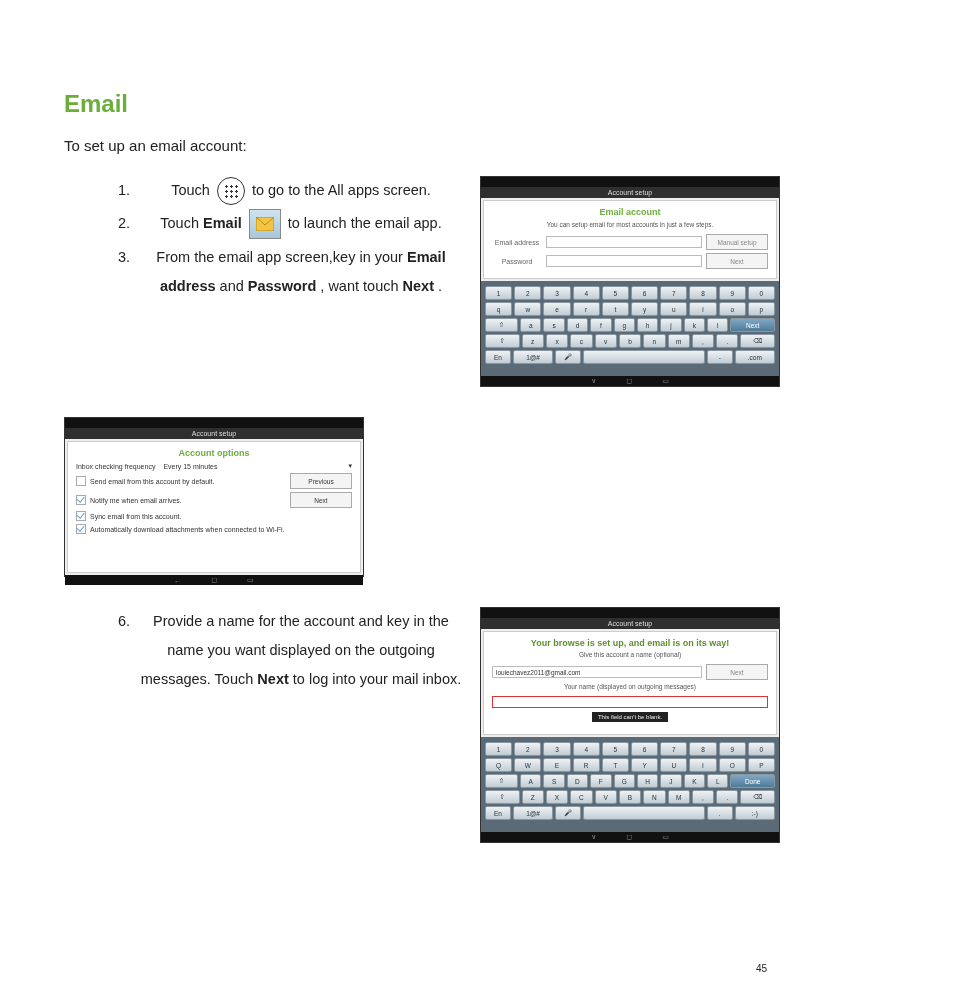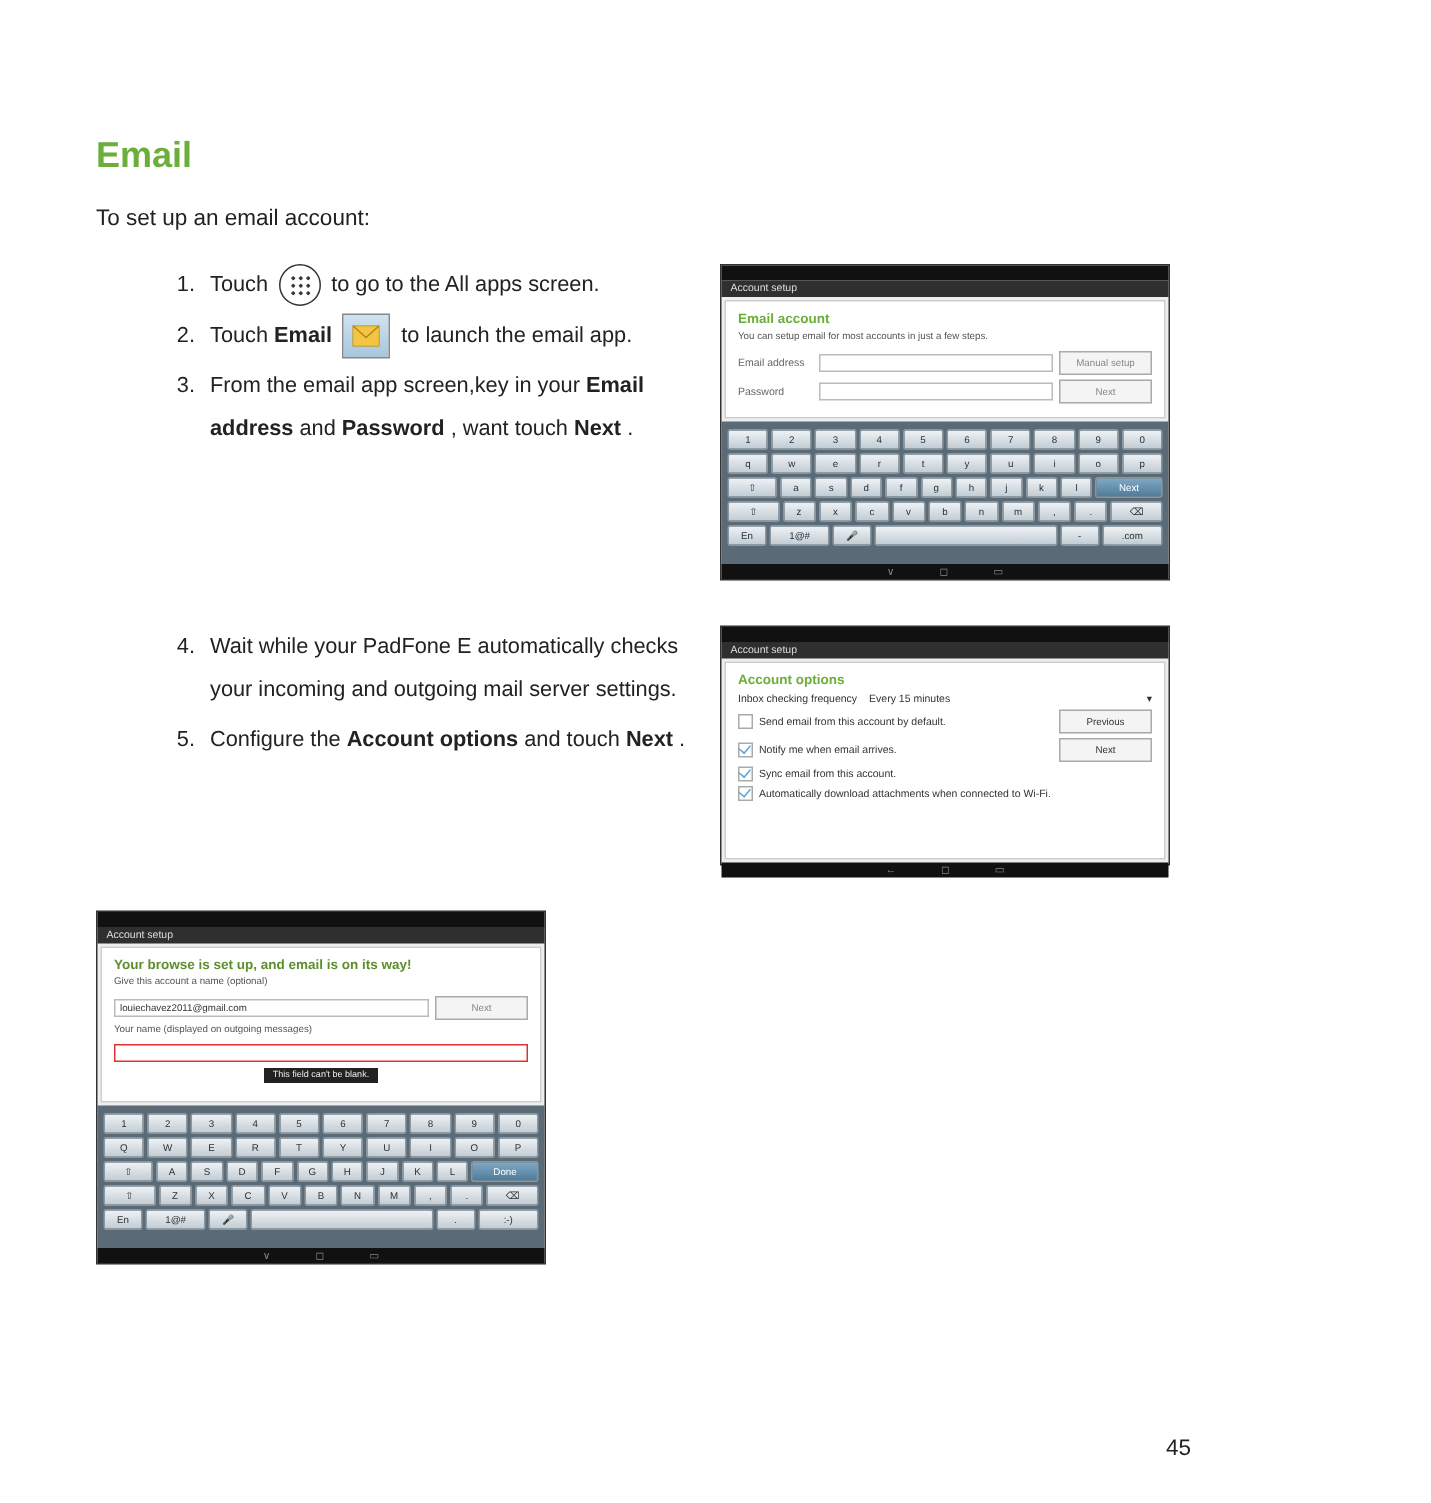--- a/index.html
+++ b/index.html
@@ -26,20 +26,21 @@
   .intro {
     font-size: 15px;
     line-height: 1.6;
     margin: 0 0 18px 0;
   }
   .section {
     display: flex;
     align-items: flex-start;
     gap: 18px;
     margin-bottom: 30px;
+    text-align: center;
   }
   .section ol {
     margin: 0;
     padding-left: 70px;
     flex: 1 1 340px;
     font-size: 14.5px;
     line-height: 2.0;
   }
   .section ol li {
     padding-left: 6px;
@@ -170,23 +171,23 @@
   }
   .ss-ready { color:#5D8F2E; font-size:9px; font-weight:bold; margin:0 0 3px 0;}
   .ss-filled {
     height:10px; border:1px solid #bbb;
     padding:0 3px; font-size:6.5px; color:#333;
     display:flex; align-items:center; flex:1;
   }
 
   .page-num {
     position:absolute;
-    right:56px;
+    right:83px;
     bottom:28px;
-    font-size:15px;
+    font-size:10px;
   }
 </style>
 </head>
 <body>
 
 <div class="page">
 
   <h1 class="title">Email</h1>
 
   <p class="intro">To set up an email account:</p>
@@ -303,30 +304,20 @@
       </div>
       <div class="ss-navbar">
         <span>∨</span>
         <span>◻</span>
         <span>▭</span>
       </div>
     </div>
   </div>
 
   <div class="section">
-    <ol start="4">
-      <li>Wait while your PadFone E automatically checks your incoming and outgoing mail server settings.</li>
-      <li>
-        <span>Configure the </span>
-        <strong class="b">Account options</strong>
-        <span> and touch </span>
-        <strong class="b">Next</strong>
-        <span>.</span>
-      </li>
-    </ol>
 
     <div class="screenshot" style="height:160px;">
       <div class="ss-statusbar"></div>
       <div class="ss-titlebar">Account setup</div>
       <div class="ss-panel ss-panel-rel" style="height:118px;">
         <h4>Account options</h4>
         <div class="ss-row">
           <span>Inbox checking frequency</span>
           <span style="margin-left:4px;">Every 15 minutes</span>
           <span style="margin-left:auto;">▾</span>
@@ -352,20 +343,27 @@
       </div>
       <div class="ss-navbar">
         <span>←</span>
         <span>◻</span>
         <span>▭</span>
       </div>
     </div>
   </div>
 
   <div class="section">
+    <ol start="6">
+      <li>
+        <span>Provide a name for the account and key in the name you want displayed on the outgoing messages. Touch </span>
+        <strong class="b">Next</strong>
+        <span> to log into your mail inbox.</span>
+      </li>
+    </ol>
 
     <div class="screenshot">
       <div class="ss-statusbar"></div>
       <div class="ss-titlebar">Account setup</div>
       <div class="ss-panel ss-panel-rel">
         <div class="ss-ready">Your browse is set up, and email is on its way!</div>
         <div class="ss-sub">Give this account a name (optional)</div>
         <div class="ss-row">
           <span class="ss-filled">louiechavez2011@gmail.com</span>
           <span class="ss-btn">Next</span>

